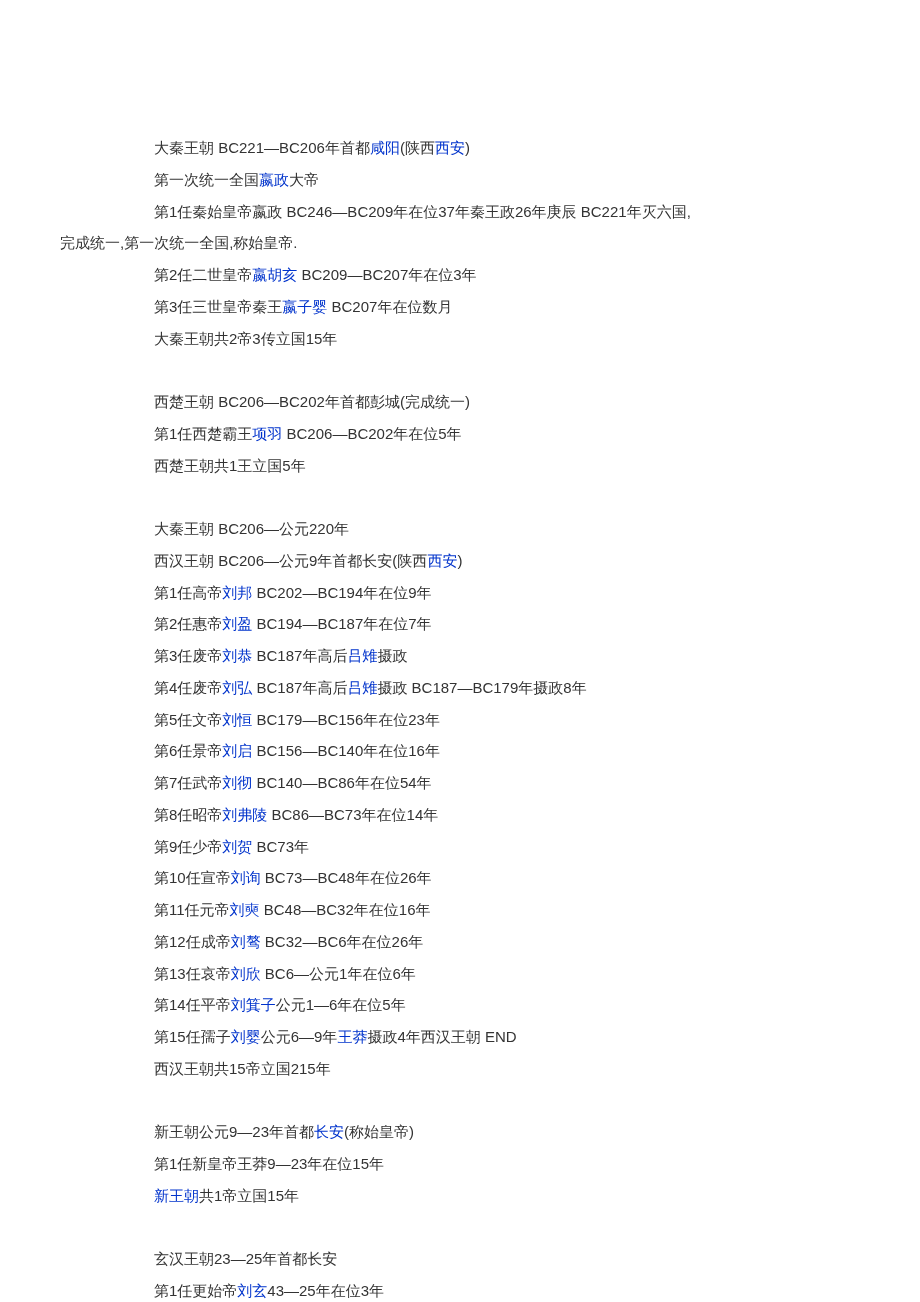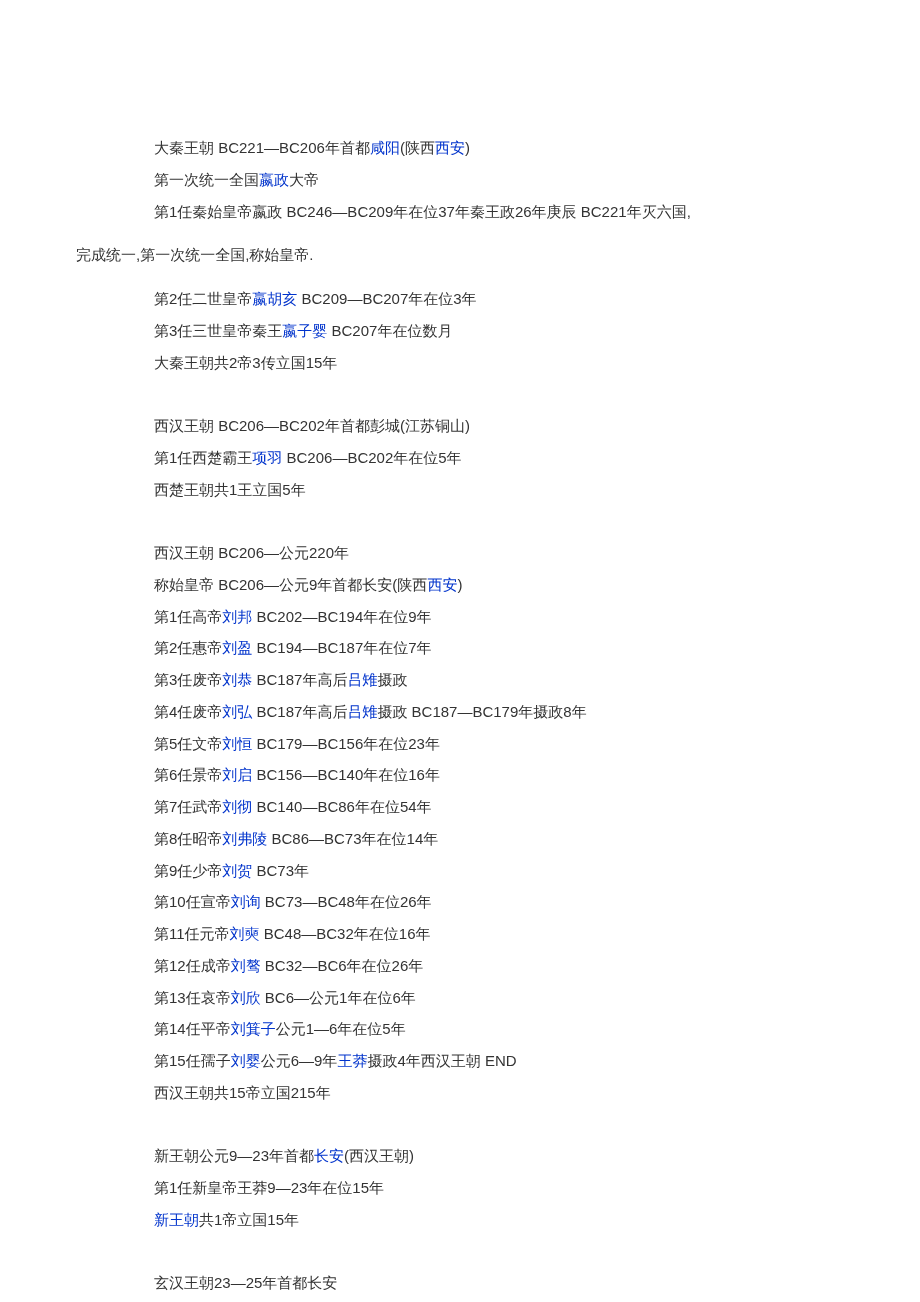--- a/index.html
+++ b/index.html
@@ -12,21 +12,21 @@
       padding: 130px 60px 60px 60px;
       width: 920px;
       box-sizing: border-box;
     }
     .para {
       margin: 4px;
       padding-left: 6em;
       text-indent: 0;
     }
     .para-noindent {
-      margin: 16px;
+      margin: 0;
       padding-left: 0;
     }
     .link {
       color: #0033cc;
     }
     .blank {
       height: 1.85em;
     }
   </style>
 </head>
@@ -35,47 +35,47 @@
 <p class="para"><span>大秦王朝 BC221—BC206年首都</span><span class="link">咸阳</span><span>(陕西</span><span class="link">西安</span><span>)</span></p>
 <p class="para"><span>第一次统一全国</span><span class="link">嬴政</span><span>大帝</span></p>
 <p class="para">第1任秦始皇帝嬴政 BC246—BC209年在位37年秦王政26年庚辰 BC221年灭六国,</p>
 <p class="para-noindent">完成统一,第一次统一全国,称始皇帝.</p>
 <p class="para"><span>第2任二世皇帝</span><span class="link">嬴胡亥</span><span> BC209—BC207年在位3年</span></p>
 <p class="para"><span>第3任三世皇帝秦王</span><span class="link">嬴子婴</span><span> BC207年在位数月</span></p>
 <p class="para">大秦王朝共2帝3传立国15年</p>
 
 <div class="blank"></div>
 
-<p class="para">西汉王朝 BC206—BC202年首都彭城(江苏铜山)</p>
+<p class="para">西楚王朝 BC206—BC202年首都彭城(完成统一)</p>
 <p class="para"><span>第1任西楚霸王</span><span class="link">项羽</span><span> BC206—BC202年在位5年</span></p>
 <p class="para">西楚王朝共1王立国5年</p>
 
 <div class="blank"></div>
 
-<p class="para">西汉王朝 BC206—公元220年</p>
-<p class="para"><span>称始皇帝 BC206—公元9年首都长安(陕西</span><span class="link">西安</span><span>)</span></p>
+<p class="para">大秦王朝 BC206—公元220年</p>
+<p class="para"><span>西汉王朝 BC206—公元9年首都长安(陕西</span><span class="link">西安</span><span>)</span></p>
 <p class="para"><span>第1任高帝</span><span class="link">刘邦</span><span> BC202—BC194年在位9年</span></p>
 <p class="para"><span>第2任惠帝</span><span class="link">刘盈</span><span> BC194—BC187年在位7年</span></p>
 <p class="para"><span>第3任废帝</span><span class="link">刘恭</span><span> BC187年高后</span><span class="link">吕雉</span><span>摄政</span></p>
 <p class="para"><span>第4任废帝</span><span class="link">刘弘</span><span> BC187年高后</span><span class="link">吕雉</span><span>摄政 BC187—BC179年摄政8年</span></p>
 <p class="para"><span>第5任文帝</span><span class="link">刘恒</span><span> BC179—BC156年在位23年</span></p>
 <p class="para"><span>第6任景帝</span><span class="link">刘启</span><span> BC156—BC140年在位16年</span></p>
 <p class="para"><span>第7任武帝</span><span class="link">刘彻</span><span> BC140—BC86年在位54年</span></p>
 <p class="para"><span>第8任昭帝</span><span class="link">刘弗陵</span><span> BC86—BC73年在位14年</span></p>
 <p class="para"><span>第9任少帝</span><span class="link">刘贺</span><span> BC73年</span></p>
 <p class="para"><span>第10任宣帝</span><span class="link">刘询</span><span> BC73—BC48年在位26年</span></p>
 <p class="para"><span>第11任元帝</span><span class="link">刘奭</span><span> BC48—BC32年在位16年</span></p>
 <p class="para"><span>第12任成帝</span><span class="link">刘骜</span><span> BC32—BC6年在位26年</span></p>
 <p class="para"><span>第13任哀帝</span><span class="link">刘欣</span><span> BC6—公元1年在位6年</span></p>
 <p class="para"><span>第14任平帝</span><span class="link">刘箕子</span><span>公元1—6年在位5年</span></p>
 <p class="para"><span>第15任孺子</span><span class="link">刘婴</span><span>公元6—9年</span><span class="link">王莽</span><span>摄政4年西汉王朝 END</span></p>
 <p class="para">西汉王朝共15帝立国215年</p>
 
 <div class="blank"></div>
 
-<p class="para"><span>新王朝公元9—23年首都</span><span class="link">长安</span><span>(西汉王朝)</span></p>
+<p class="para"><span>新王朝公元9—23年首都</span><span class="link">长安</span><span>(称始皇帝)</span></p>
 <p class="para">第1任新皇帝王莽9—23年在位15年</p>
 <p class="para"><span class="link">新王朝</span><span>共1帝立国15年</span></p>
 
 <div class="blank"></div>
 
 <p class="para">玄汉王朝23—25年首都长安</p>
 <p class="para"><span>第1任更始帝</span><span class="link">刘玄</span><span>43—25年在位3年</span></p>
 
 </body></html>

